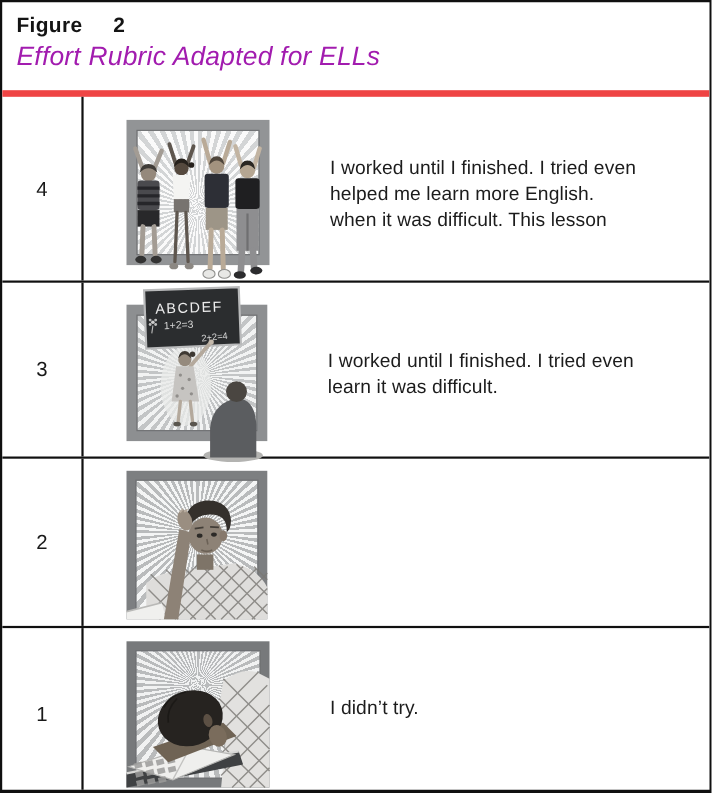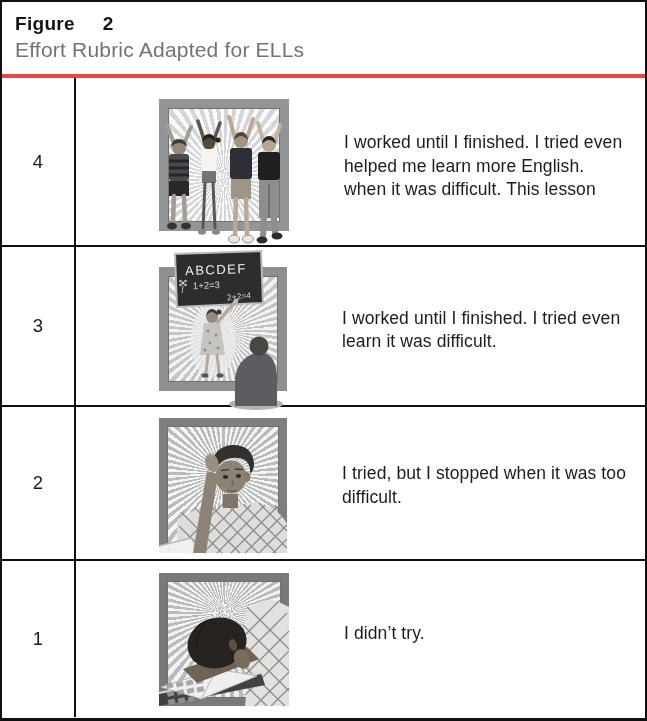--- a/index.html
+++ b/index.html
@@ -6,36 +6,36 @@
   html,body { background:#ffffff; }
   body { font-family:"Liberation Sans", sans-serif; color:#1b1b1b; }
 
   .figure-box {
     width:647px; height:721px;
     border:2px solid #101010; border-bottom-width:3px;
     background:#fff; overflow:hidden;
   }
 
   
-  .fig-header { height:76px; border-bottom:4px solid #ef4444; padding:11px 14px 0 13px; }
+  .fig-header { height:86px; border-bottom:6px solid #ef4444; padding:11px 14px 0 13px; }
   .fig-label-row { font-size:19px; font-weight:bold; color:#141414; letter-spacing:.3px; }
   .fig-number { margin-left:28px; }
-  .fig-title { font-size:21px; color:#737373; margin-top:3px; letter-spacing:.2px; }
+  .fig-title { font-size:24px; color:#a21caf; margin-top:3px; letter-spacing:.2px;font-style:italic; }
 
   
   .rubric-row { display:flex; border-bottom:2px solid #101010; }
   .rubric-row.last { border-bottom:none; }
   .h-r4 { height:169px; } .h-r3 { height:160px; } .h-r2 { height:154px; } .h-r1 { height:156px; }
 
   .score-cell {
     width:74px; flex:none; border-right:2px solid #101010;
     display:flex; align-items:center; justify-content:center;
     font-size:18.5px; color:#191919;
   }
-  .row-main { flex:1; display:flex; align-items:center; min-width:0;padding-left:44px; }
+  .row-main { flex:1; display:flex; align-items:center; min-width:0; }
 
   
   .pic-wrap { flex:none; margin-left:39px; align-self:flex-start; position:relative; }
   .pic-frame { position:absolute; inset:0; }
   .pic-burst { position:absolute; border:1px solid #6f7173; }
   svg.pic-art { position:absolute; left:0; top:0; overflow:visible; display:block; }
 
   .pic-r4 { width:130px; height:132px; margin-top:21px; }
   .pic-r4 .pic-frame { background:#929496; }
   .pic-r4 .pic-burst { inset:9px;
@@ -207,24 +207,20 @@
           <path d="M73,62 L74,67 M68,72 Q73,74.5 78,72" stroke="#6b6156" stroke-width="1.4" fill="none"></path>
 
           <polygon points="0,128 32,120 36,135 0,135" fill="#f0f0ee"></polygon>
           <path d="M0,128 L32,120" stroke="#b9b9b7" stroke-width="1.5"></path>
 
           <polygon points="34,135 47,135 59,56 48,53" fill="#8d8276"></polygon>
           <ellipse cx="53" cy="45" rx="6.5" ry="9.5" fill="#9a8e81" transform="rotate(-18 53 45)"></ellipse>
           <path d="M49,37.5 L51,35 M53,37 L55,35.5" stroke="#b7ab9d" stroke-width="1.6" stroke-linecap="round" fill="none"></path>
         </svg>
       </div>
-      <div class="desc d-r2">
-        <div>I tried, but I stopped when it was too</div>
-        <div>difficult.</div>
-      </div>
     </div>
   </div>
 
   <div class="rubric-row h-r1 last">
     <div class="score-cell">1</div>
     <div class="row-main">
       <div class="pic-wrap pic-r1">
         <div class="pic-frame"></div>
         <div class="pic-burst"></div>
         <svg class="pic-art" width="130" height="133" viewBox="0 0 130 133">

